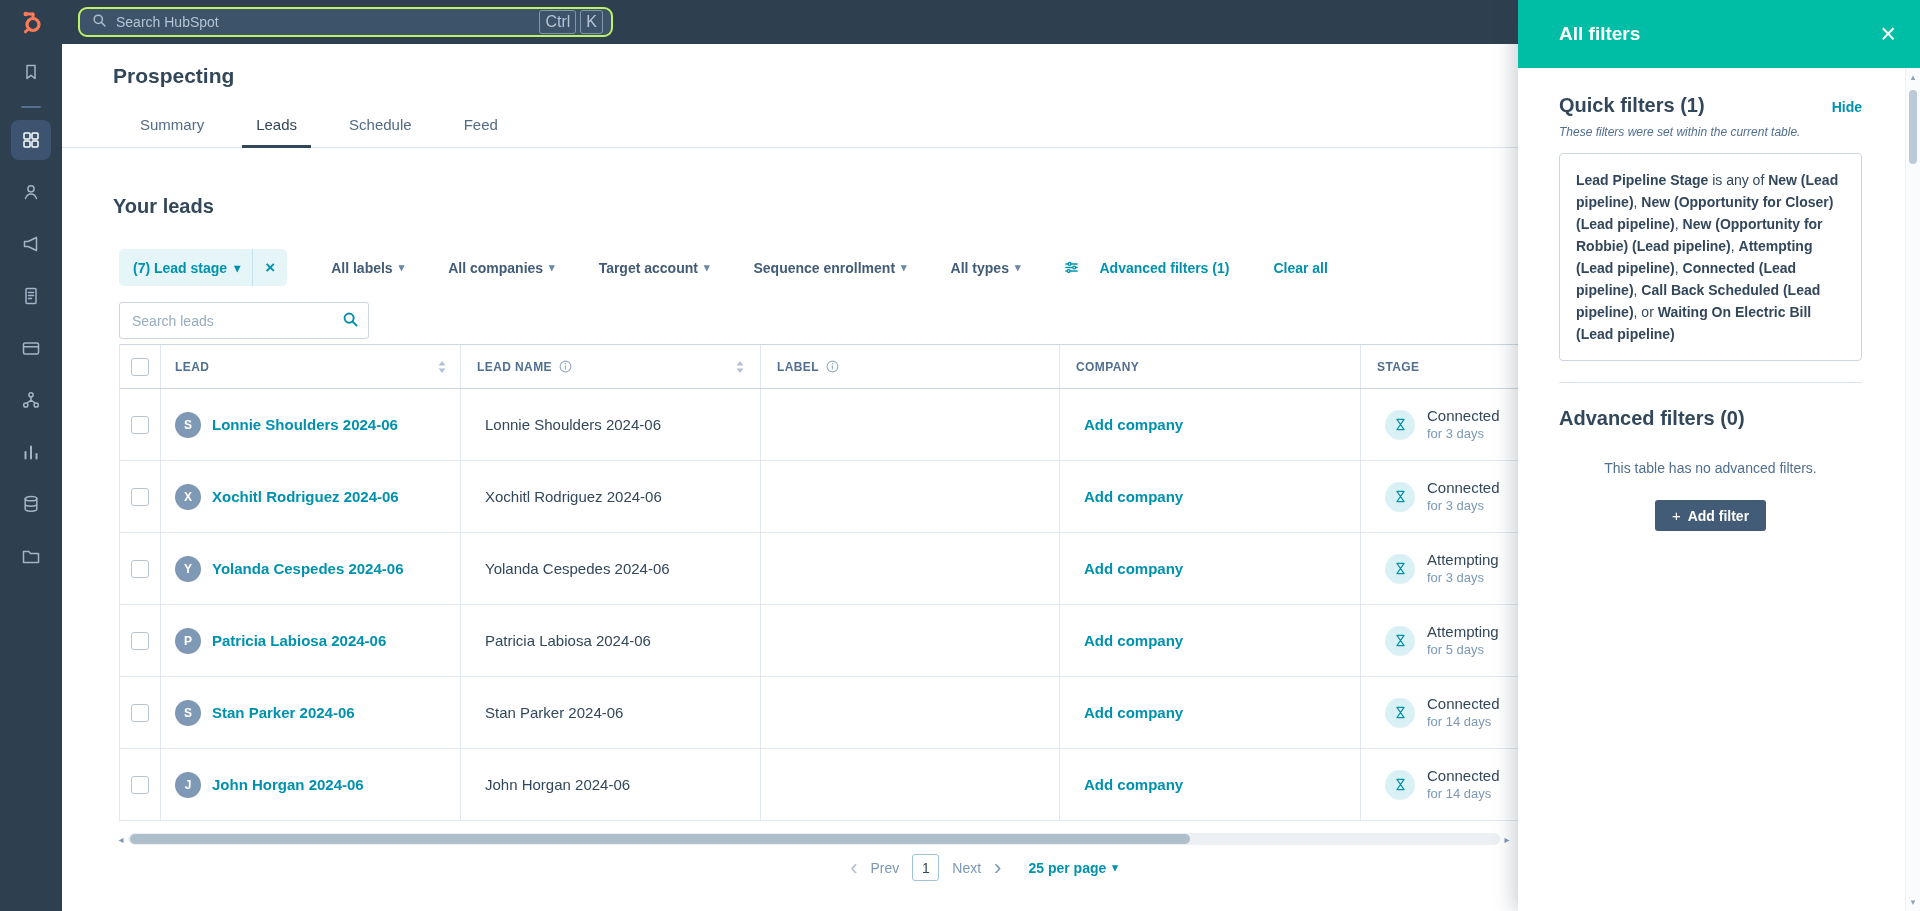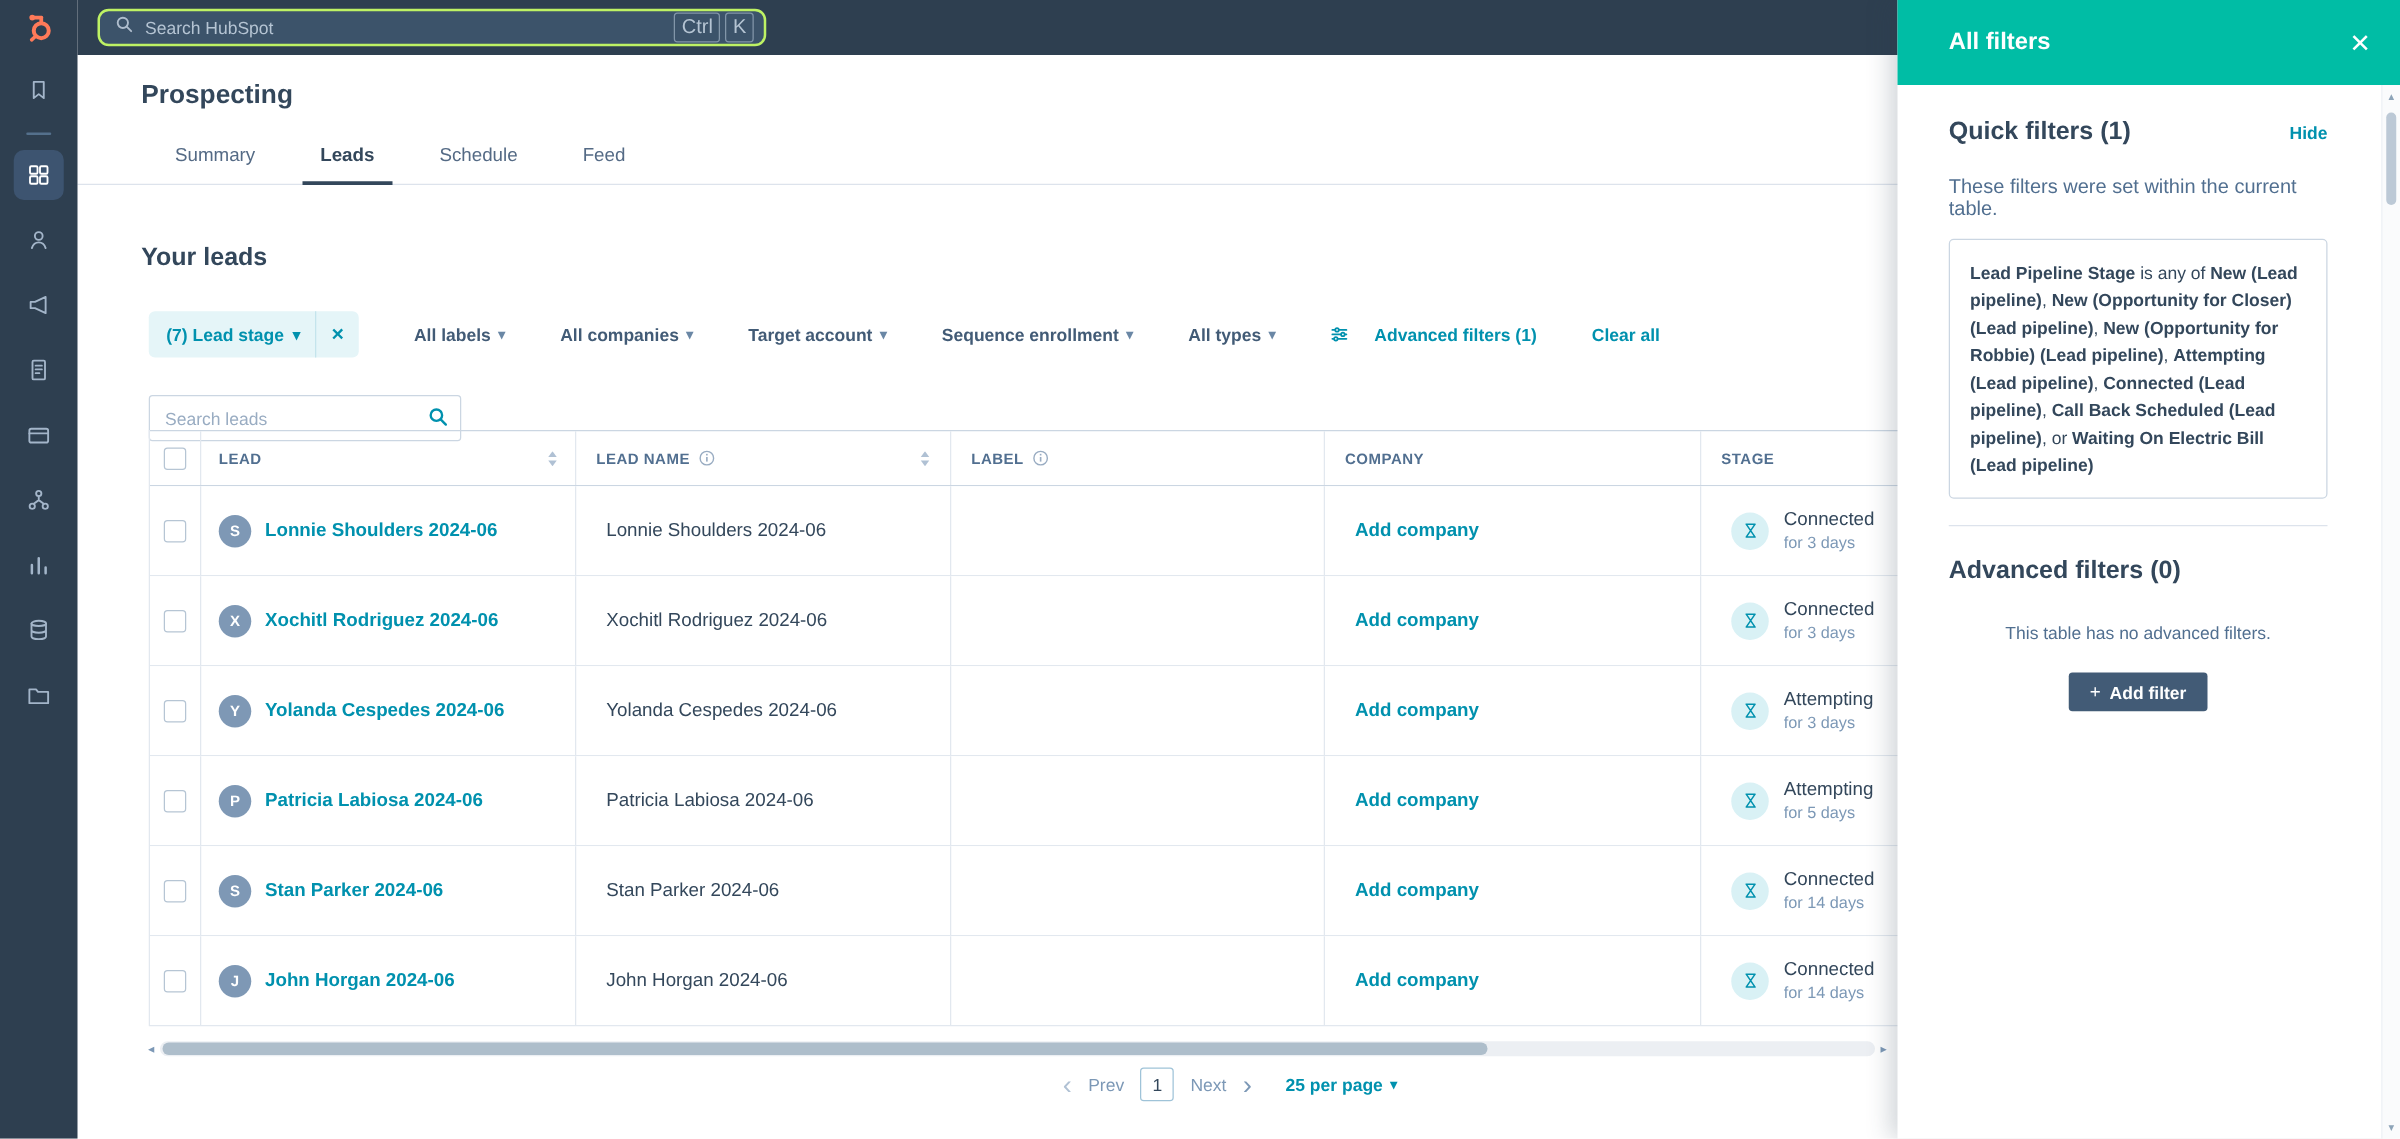--- a/index.html
+++ b/index.html
@@ -41,38 +41,38 @@
   .kbd{border:1px solid #8296a9;color:#b5c4d3;border-radius:3px;font-size:16px;line-height:1;padding:3px 5px;margin-left:4px;}
   .topbar-phone{position:absolute;right:20px;top:12px;width:20px;height:20px;cursor:pointer;}
   .topbar-phone svg{fill:#c6d2de;}
 
   
   .main{position:absolute;left:62px;top:44px;right:0;bottom:0;background:#fff;}
   .page-head{position:absolute;left:0;top:0;width:100%;height:104px;border-bottom:1px solid #dde3ec;}
   .page-title{position:absolute;left:51px;top:20px;font-size:21px;font-weight:700;color:var(--text);}
   .tabs{position:absolute;left:64px;bottom:-1px;display:flex;gap:24px;}
   .tab{padding:11px 14px 12px;font-size:15px;color:#546a85;border-bottom:3px solid transparent;cursor:pointer;}
-  .tab.active{color:var(--text);font-weight:700;border-bottom-color:var(--text);}
+  .tab.active{color:var(--text);font-weight:400;border-bottom-color:var(--text);}
 
   .section-title{position:absolute;left:51px;top:151px;font-size:20px;font-weight:700;color:var(--text);}
 
   
   .filter-row{position:absolute;left:57px;top:205px;height:37px;display:flex;align-items:center;gap:44px;}
   .chip{display:flex;align-items:center;background:var(--chip-bg);border-radius:5px;height:37px;padding:0 0 0 14px;color:var(--link);font-size:14px;font-weight:600;cursor:pointer;}
   .chip .caret{margin-left:7px;font-size:12px;}
   .chip-div{width:1px;height:37px;background:#c4e4ec;margin-left:12px;}
   .chip-x{width:34px;height:37px;display:flex;align-items:center;justify-content:center;font-size:17px;cursor:pointer;}
   .filter-dd{display:inline-flex;align-items:center;gap:6px;background:none;border:none;font-family:"Liberation Sans",sans-serif;font-size:14px;font-weight:600;color:var(--navy-btn);cursor:pointer;}
   .filter-dd .caret{font-size:11px;color:#6a87a5;}
   .adv-link{display:inline-flex;align-items:center;gap:20px;background:none;border:none;font-family:"Liberation Sans",sans-serif;font-size:14px;font-weight:600;color:var(--link);cursor:pointer;}
   .adv-link svg{stroke:var(--link);fill:none;stroke-width:1.5;stroke-linecap:round;}
   .clear-link{background:none;border:none;font-family:"Liberation Sans",sans-serif;font-size:14px;font-weight:600;color:var(--link);cursor:pointer;}
 
   
-  .leads-search{position:absolute;left:57px;top:272px;width:250px;height:37px;}
+  .leads-search{position:absolute;left:57px;top:258px;width:250px;height:37px;}
   .leads-search input{width:100%;height:100%;border:1px solid var(--border);border-radius:3px;padding:0 36px 0 12px;font-size:14px;color:var(--text);outline:none;font-family:"Liberation Sans",sans-serif;}
   .leads-search input::placeholder{color:var(--faint);}
   .leads-search .mag{position:absolute;right:10px;top:9px;}
   .leads-search svg{stroke:var(--link);fill:none;stroke-width:1.8;stroke-linecap:round;}
 
   
   .leads-table{position:absolute;left:57px;top:300px;width:1740px;border-left:1px solid var(--border-lt);}
   .lt-header{display:flex;height:45px;border-top:1px solid var(--border);border-bottom:1px solid var(--border);}
   .lt-hcell{display:flex;align-items:center;padding:0 16px;font-size:12px;font-weight:700;letter-spacing:.4px;color:var(--text2);border-left:1px solid var(--border-lt);cursor:pointer;}
   .lt-hcell:first-child{border-left:none;justify-content:center;padding:0;}
@@ -115,21 +115,21 @@
 
   
   .filters-panel{position:absolute;right:0;top:0;width:402px;height:100%;background:#fff;z-index:10;box-shadow:-6px 0 18px rgba(45,62,80,.22);}
   .fp-header{height:68px;background:var(--teal);display:flex;align-items:center;padding:0 24px 0 41px;}
   .fp-title{color:#fff;font-size:19px;font-weight:700;}
   .fp-close{margin-left:auto;background:none;border:none;color:#fff;font-size:27px;font-weight:300;line-height:1;cursor:pointer;font-family:"Liberation Sans",sans-serif;}
   .fp-body{padding:26px 58px 0 41px;}
   .fp-row{display:flex;align-items:baseline;}
   .fp-h2{font-size:20px;font-weight:700;color:var(--text);}
   .fp-hide{margin-left:auto;font-size:14px;color:var(--link);text-decoration:none;font-weight:600;cursor:pointer;}
-  .fp-note{margin-top:24px;font-size:16px;color:var(--text2);}
+  .fp-note{margin-top:8px;font-size:12px;color:var(--text2);font-style:italic;}
   .fp-box{margin-top:14px;border:1px solid var(--border);border-radius:4px;padding:15px 16px;}
   .fp-summary{font-size:14px;line-height:22px;color:var(--text);}
   .fp-summary .b{font-weight:700;}
   .fp-divider{border:none;border-top:1px solid #dde3ec;margin:21px 0 0;}
   .fp-h2.adv{margin-top:24px;}
   .fp-empty{margin-top:30px;text-align:center;font-size:14px;color:var(--text2);}
   .fp-add{display:flex;align-items:center;gap:7px;margin:24px auto 0;background:var(--navy-btn);color:#fff;border:none;border-radius:3px;height:31px;padding:0 17px;font-size:14px;font-weight:600;font-family:"Liberation Sans",sans-serif;cursor:pointer;}
   .fp-add .plus{font-size:15px;font-weight:400;}
 
   

